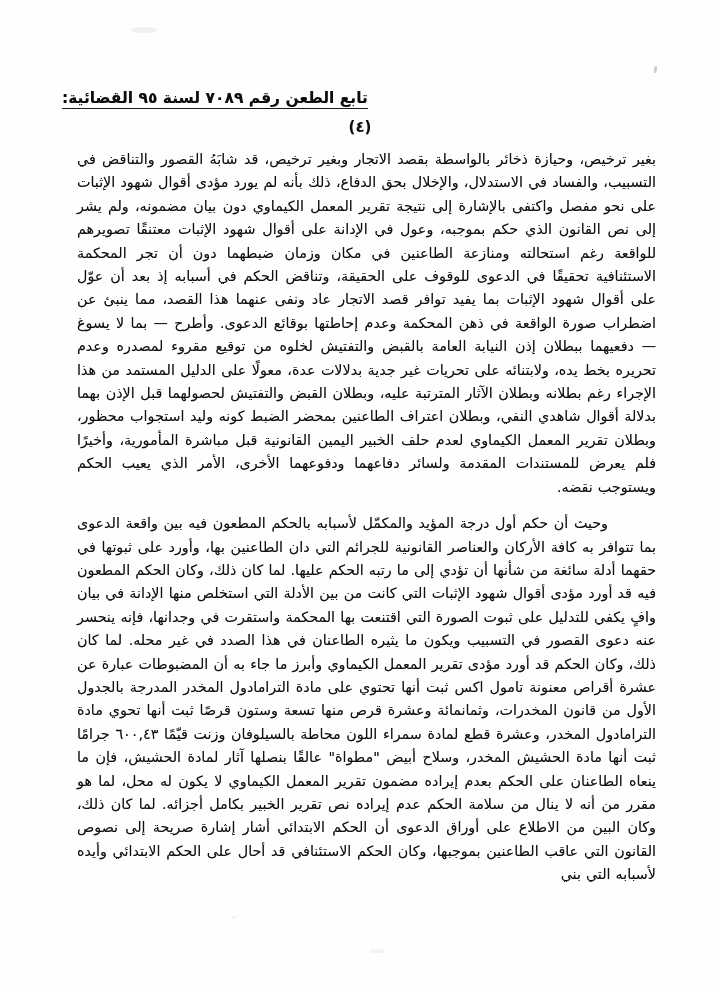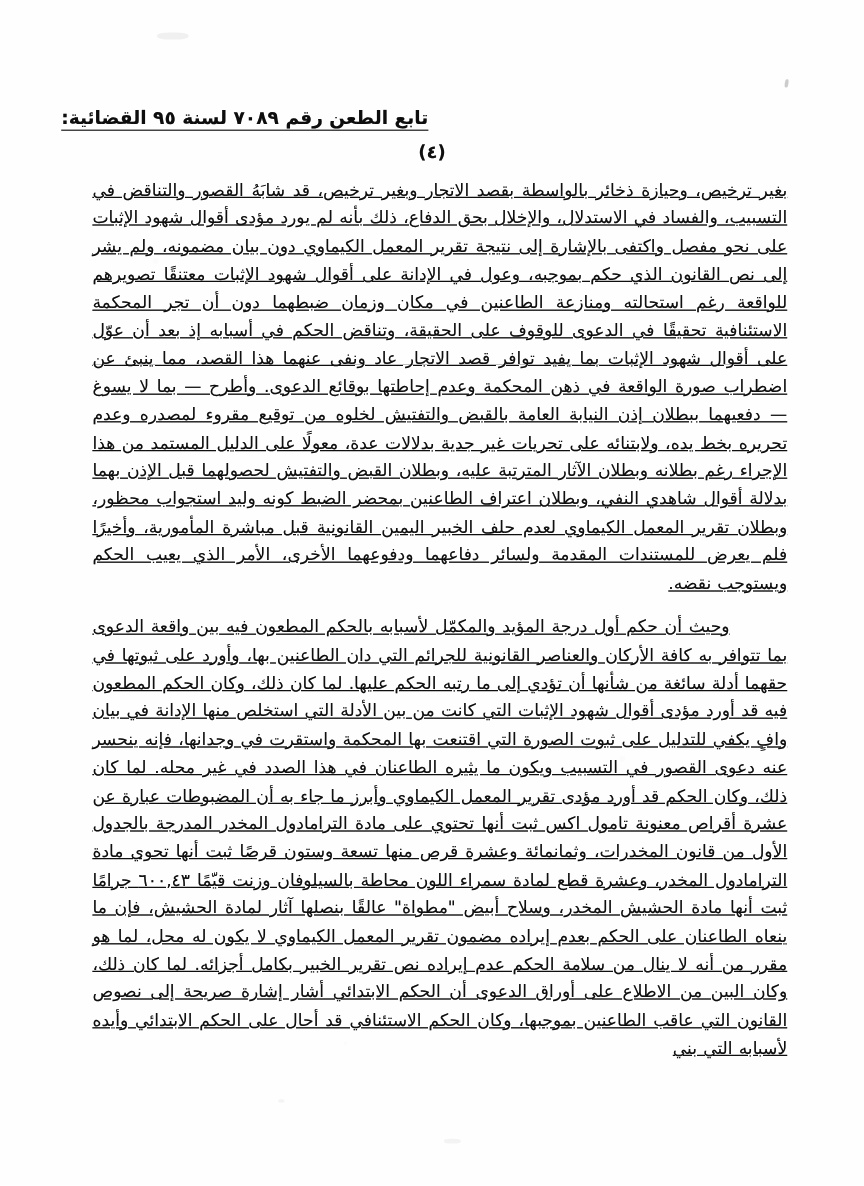--- a/index.html
+++ b/index.html
@@ -34,21 +34,21 @@
   }
   .speck-a { left: 654px; top: 66px;  width: 3px;  height: 7px; transform: rotate(8deg); }
   .speck-b { left: 131px; top: 27px;  width: 26px; height: 6px; opacity: .28; }
   .speck-c { left: 370px; top: 949px; width: 14px; height: 4px; opacity: .22; }
   .speck-d { left: 232px; top: 916px; width: 5px;  height: 3px; opacity: .20; }
 
   .doc-header {
     position: absolute;
     top: 88px;
     right: 62px;
-    left: 51px;
+    left: 62px;
     text-align: left;
     direction: rtl;
   }
   .header-title {
     display: inline-block;
     font-size: 15.5px;
     font-weight: bold;
     letter-spacing: 0.2px;
     border-bottom: 1.6px solid #1a1a1a;
     padding-bottom: 1px;
@@ -73,21 +73,20 @@
     top: 148px;
     right: 64px;
     left: 77px;
     direction: rtl;
     text-align: justify;
     text-align-last: justify;
     font-size: 14.3px;
     line-height: 23.4px;
     color: #0f0f0f;
     word-spacing: 0.5px;
-    text-decoration: underline;
   }
 
   .para {
     margin: 0 0 0 0;
     text-align: justify;
     text-align-last: right;
   }
   .para + .para { margin-top: 13px; }
   .para-indent { text-indent: 48px; }
   .para-last { text-align-last: right; }

